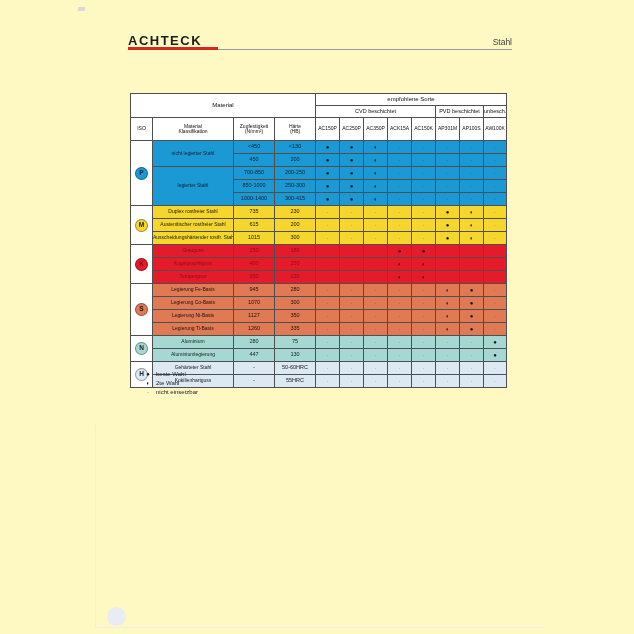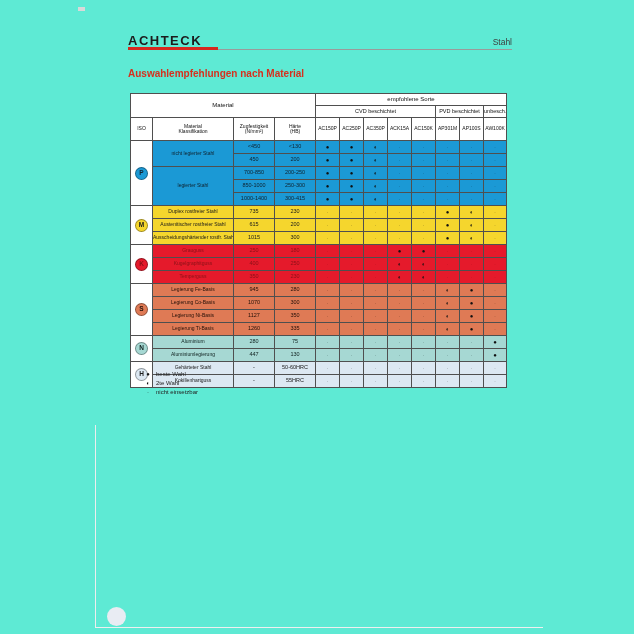--- a/index.html
+++ b/index.html
@@ -2,21 +2,21 @@
 <html><head>
 <meta charset="utf-8">
 <style>
   html,body{margin:0;padding:0;}
   body{
     width:634px;height:634px;position:relative;overflow:hidden;
     background:#ffffff;
     font-family:"Liberation Sans","DejaVu Sans",sans-serif;
     color:#1a1a1a;
   }
-  .page{position:absolute;inset:0;background:#5eead4;}
+  .page{position:absolute;inset:0;background:#fef9c3;}
 
   
   .brand{
     position:absolute;left:128px;top:33px;
     font-size:13px;font-weight:bold;letter-spacing:1.5px;color:#1c1c1c;
   }
   .rule{position:absolute;left:128px;top:49px;width:384px;height:1px;background:#9a9a9a;}
   .brand-underline{position:absolute;left:128px;top:47px;width:90px;height:3px;background:#d6281e;}
   .header-right{
     position:absolute;right:122px;top:37px;font-size:8.5px;color:#3d3d3d;
@@ -70,21 +70,20 @@
 </style>
 </head>
 <body>
 
 <div class="page">
   <div class="corner-mark"></div>
   <div class="brand">ACHTECK</div>
   <div class="rule"></div>
   <div class="brand-underline"></div>
   <div class="header-right">Stahl</div>
-  <div class="doc-title">Auswahlempfehlungen nach Material</div>
 
   <div class="tbl-wrap">
     <table>
         <colgroup>
           <col style="width: 22px;">
           <col style="width: 81px;">
           <col style="width: 41px;">
           <col style="width: 41px;">
           <col style="width: 24px;">
           <col style="width: 24px;">

